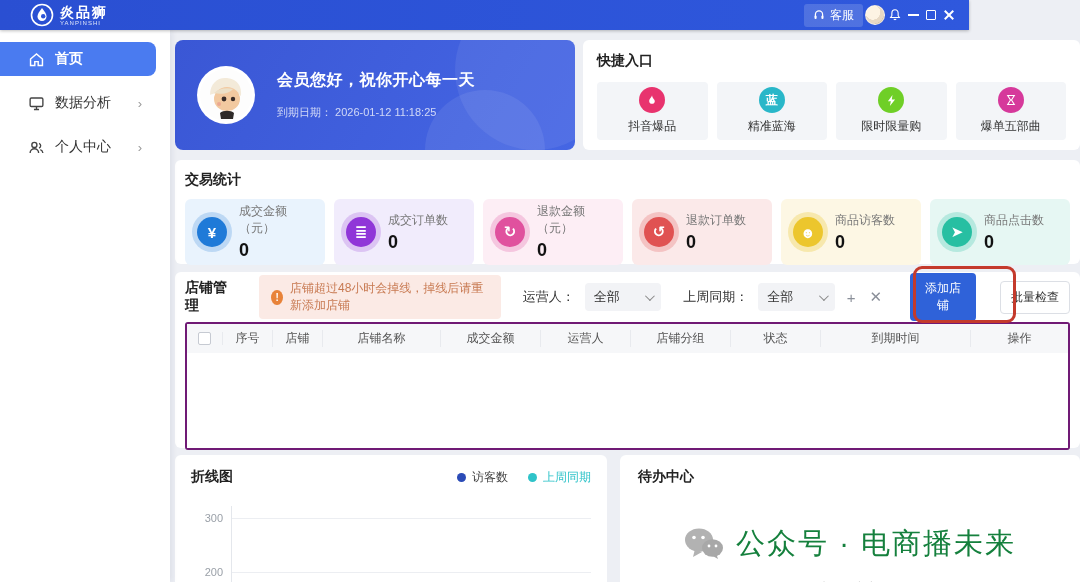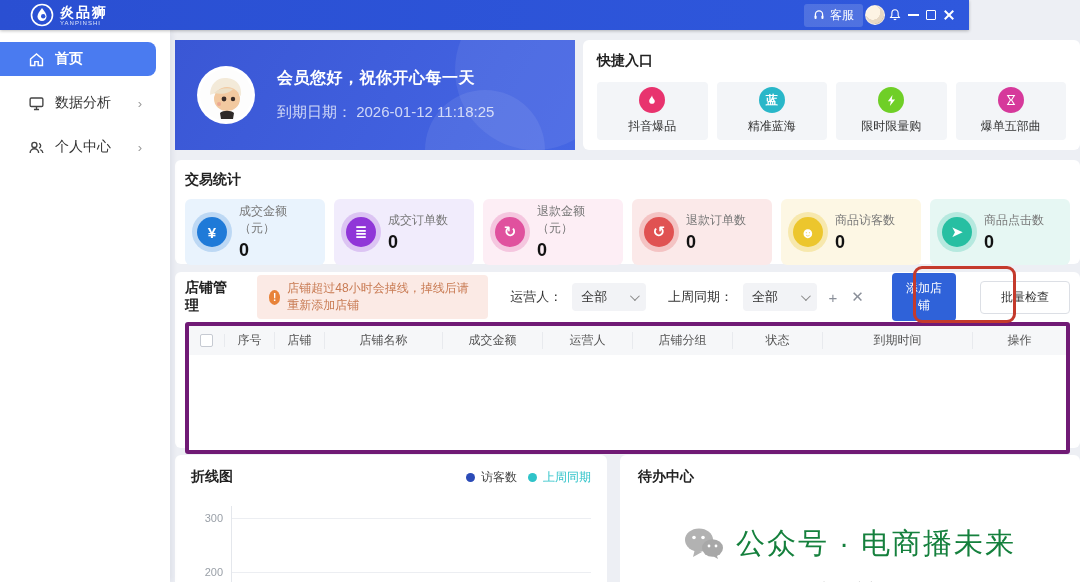--- a/index.html
+++ b/index.html
@@ -37,32 +37,32 @@
   .side-item .mi { width:17px; height:17px; flex:0 0 auto; }
   .side-item .chev { margin-left:auto; margin-right:14px; color:#999; font-size:13px; }
   .side-item.active svg { stroke:#fff; }
   .side-item svg { stroke:#444; }
 
   
   .panel { position:absolute; background:#fff; border-radius:6px; }
   .panel-title { font-size:14px; font-weight:bold; color:#222; }
 
   
-  .banner { position:absolute; left:175px; top:40px; width:400px; height:110px; border-radius:0;
+  .banner { position:absolute; left:175px; top:40px; width:400px; height:110px; border-radius:8px;
     background:linear-gradient(120deg,#3a57d5,#4566e4); overflow:hidden; }
   .banner .deco1 { position:absolute; right:-40px; top:-50px; width:160px; height:160px; border-radius:50%;
     background:rgba(255,255,255,.07); }
   .banner .deco2 { position:absolute; right:30px; bottom:-60px; width:120px; height:120px; border-radius:50%;
     background:rgba(255,255,255,.08); }
   .banner-inner { position:relative; display:flex; align-items:center; height:100%; padding:0 0 0 22px; }
   .banner-avatar { width:58px; height:58px; border-radius:50%; background:#fff; flex:0 0 auto;
     display:flex; align-items:center; justify-content:center; overflow:hidden; }
   .banner-texts { margin-left:22px; color:#fff; }
   .banner-greet { font-size:16px; font-weight:bold; letter-spacing:.5px; }
-  .banner-expiry { margin-top:14px; font-size:15px; color:rgba(255,255,255,.75); }
+  .banner-expiry { margin-top:14px; font-size:11px; color:rgba(255,255,255,.75); }
 
   
   .quick { left:583px; top:40px; width:497px; height:110px; padding:12px 14px; }
   .quick-items { display:flex; gap:9px; margin-top:12px; }
   .quick-item { flex:1; background:#f3f5f8; border-radius:4px; height:58px; display:flex; flex-direction:column;
     align-items:center; justify-content:center; gap:5px; cursor:pointer; }
   .q-icon { width:26px; height:26px; border-radius:50%; display:flex; align-items:center; justify-content:center;
     color:#fff; font-size:12px; font-weight:bold; }
   .quick-label { font-size:12px; color:#333; }
 
@@ -93,38 +93,38 @@
     font-weight:bold; display:flex; align-items:center; justify-content:center; }
   .tb-label { font-size:13px; color:#333; margin-left:12px; white-space:nowrap; }
   .select { display:flex; align-items:center; justify-content:space-between; width:92px; height:28px;
     background:#f2f3f6; border-radius:4px; padding:0 9px; font-size:13px; color:#333; cursor:pointer; }
   .select .sel-chev { width:7px; height:7px; border-right:1.5px solid #888; border-bottom:1.5px solid #888;
     transform:rotate(45deg) translateY(-2px); }
   .tool-glyph { color:#8a8f99; font-size:15px; cursor:pointer; padding:0 2px; }
   .btn-primary { background:#2f62d9; color:#fff; border:none; border-radius:4px; font-size:12px;
     padding:7px 14px; cursor:pointer; margin-left:16px; }
   .btn-plain { background:#fff; color:#333; border:1px solid #dcdfe5; border-radius:4px; font-size:12px;
-    padding:7px 20px; cursor:pointer; margin-left:14px; white-space:nowrap; }
+    padding:7px 10px; cursor:pointer; margin-left:14px; white-space:nowrap; }
   .annotation-box { position:absolute; left:913px; top:266px; width:103px; height:57px;
     border:3px solid #c43a2c; border-radius:9px; z-index:40; pointer-events:none; }
 
-  .table { margin-top:10px; border:4px solid #701a75; border-radius:3px; }
+  .table { margin-top:10px; border:2px solid #701a75; border-radius:3px; }
   .thead { display:flex; align-items:center; background:#f6f7f9; height:29px; font-size:12px; color:#555; }
   .th { text-align:center; border-right:1px solid #e8eaee; padding:0 4px; white-space:nowrap; }
   .th:last-child { border-right:none; }
   .th-check { width:36px; display:flex; align-items:center; justify-content:center; }
   .checkbox { width:13px; height:13px; border:1px solid #c6cad2; border-radius:2px; background:#fff; cursor:pointer; }
   .w1{width:50px}.w2{width:50px}.w3{width:118px}.w4{width:100px}.w5{width:90px}
   .w6{width:100px}.w7{width:90px}.w8{width:150px}.w9{flex:1}
   .tbody-empty { height:95px; background:#fff; }
 
   
   .chartp { left:175px; top:455px; width:432px; height:150px; padding:13px 16px; }
   .chart-head { display:flex; align-items:center; }
-  .legend { margin-left:auto; display:flex; gap:11px; align-items:flex-start; }
+  .legend { margin-left:auto; display:flex; gap:20px; align-items:flex-start; }
   .legend-item { display:flex; align-items:center; gap:6px; font-size:12px; cursor:pointer; }
   .dot { width:9px; height:9px; border-radius:50%; }
   .plot { position:relative; margin-top:14px; height:80px; }
   .ytick { position:absolute; left:0; width:32px; text-align:right; font-size:11px; color:#9aa0a8; }
   .gridline { position:absolute; left:40px; right:0; height:1px; background:#eceef2; }
   .yaxis { position:absolute; left:40px; top:6px; bottom:-20px; width:1px; background:#e4e7ec; }
 
   
   .todo { left:620px; top:455px; width:460px; height:150px; padding:13px 18px; }
   .watermark { display:flex; align-items:center; justify-content:center; gap:12px; margin-top:38px;

